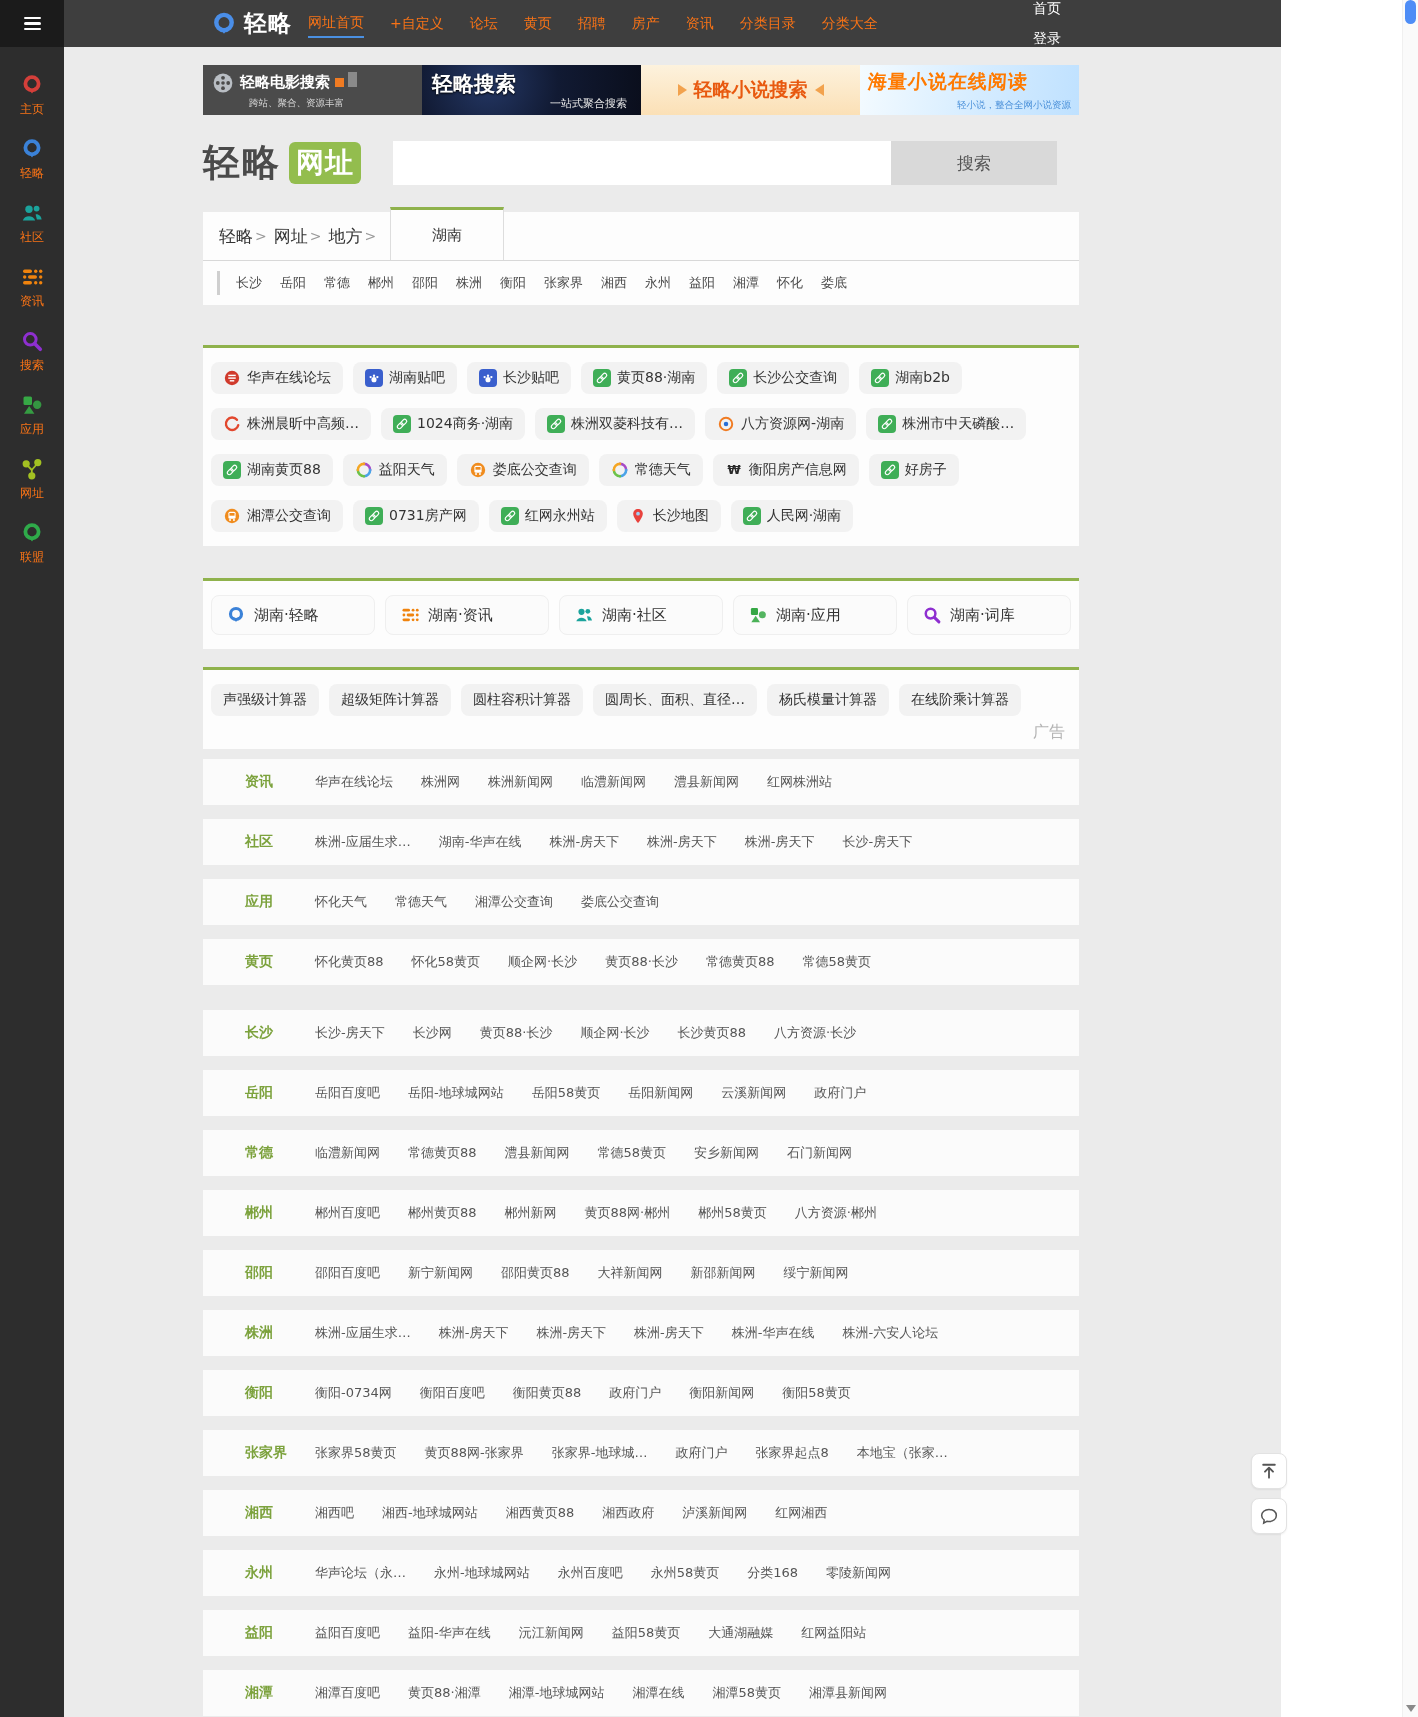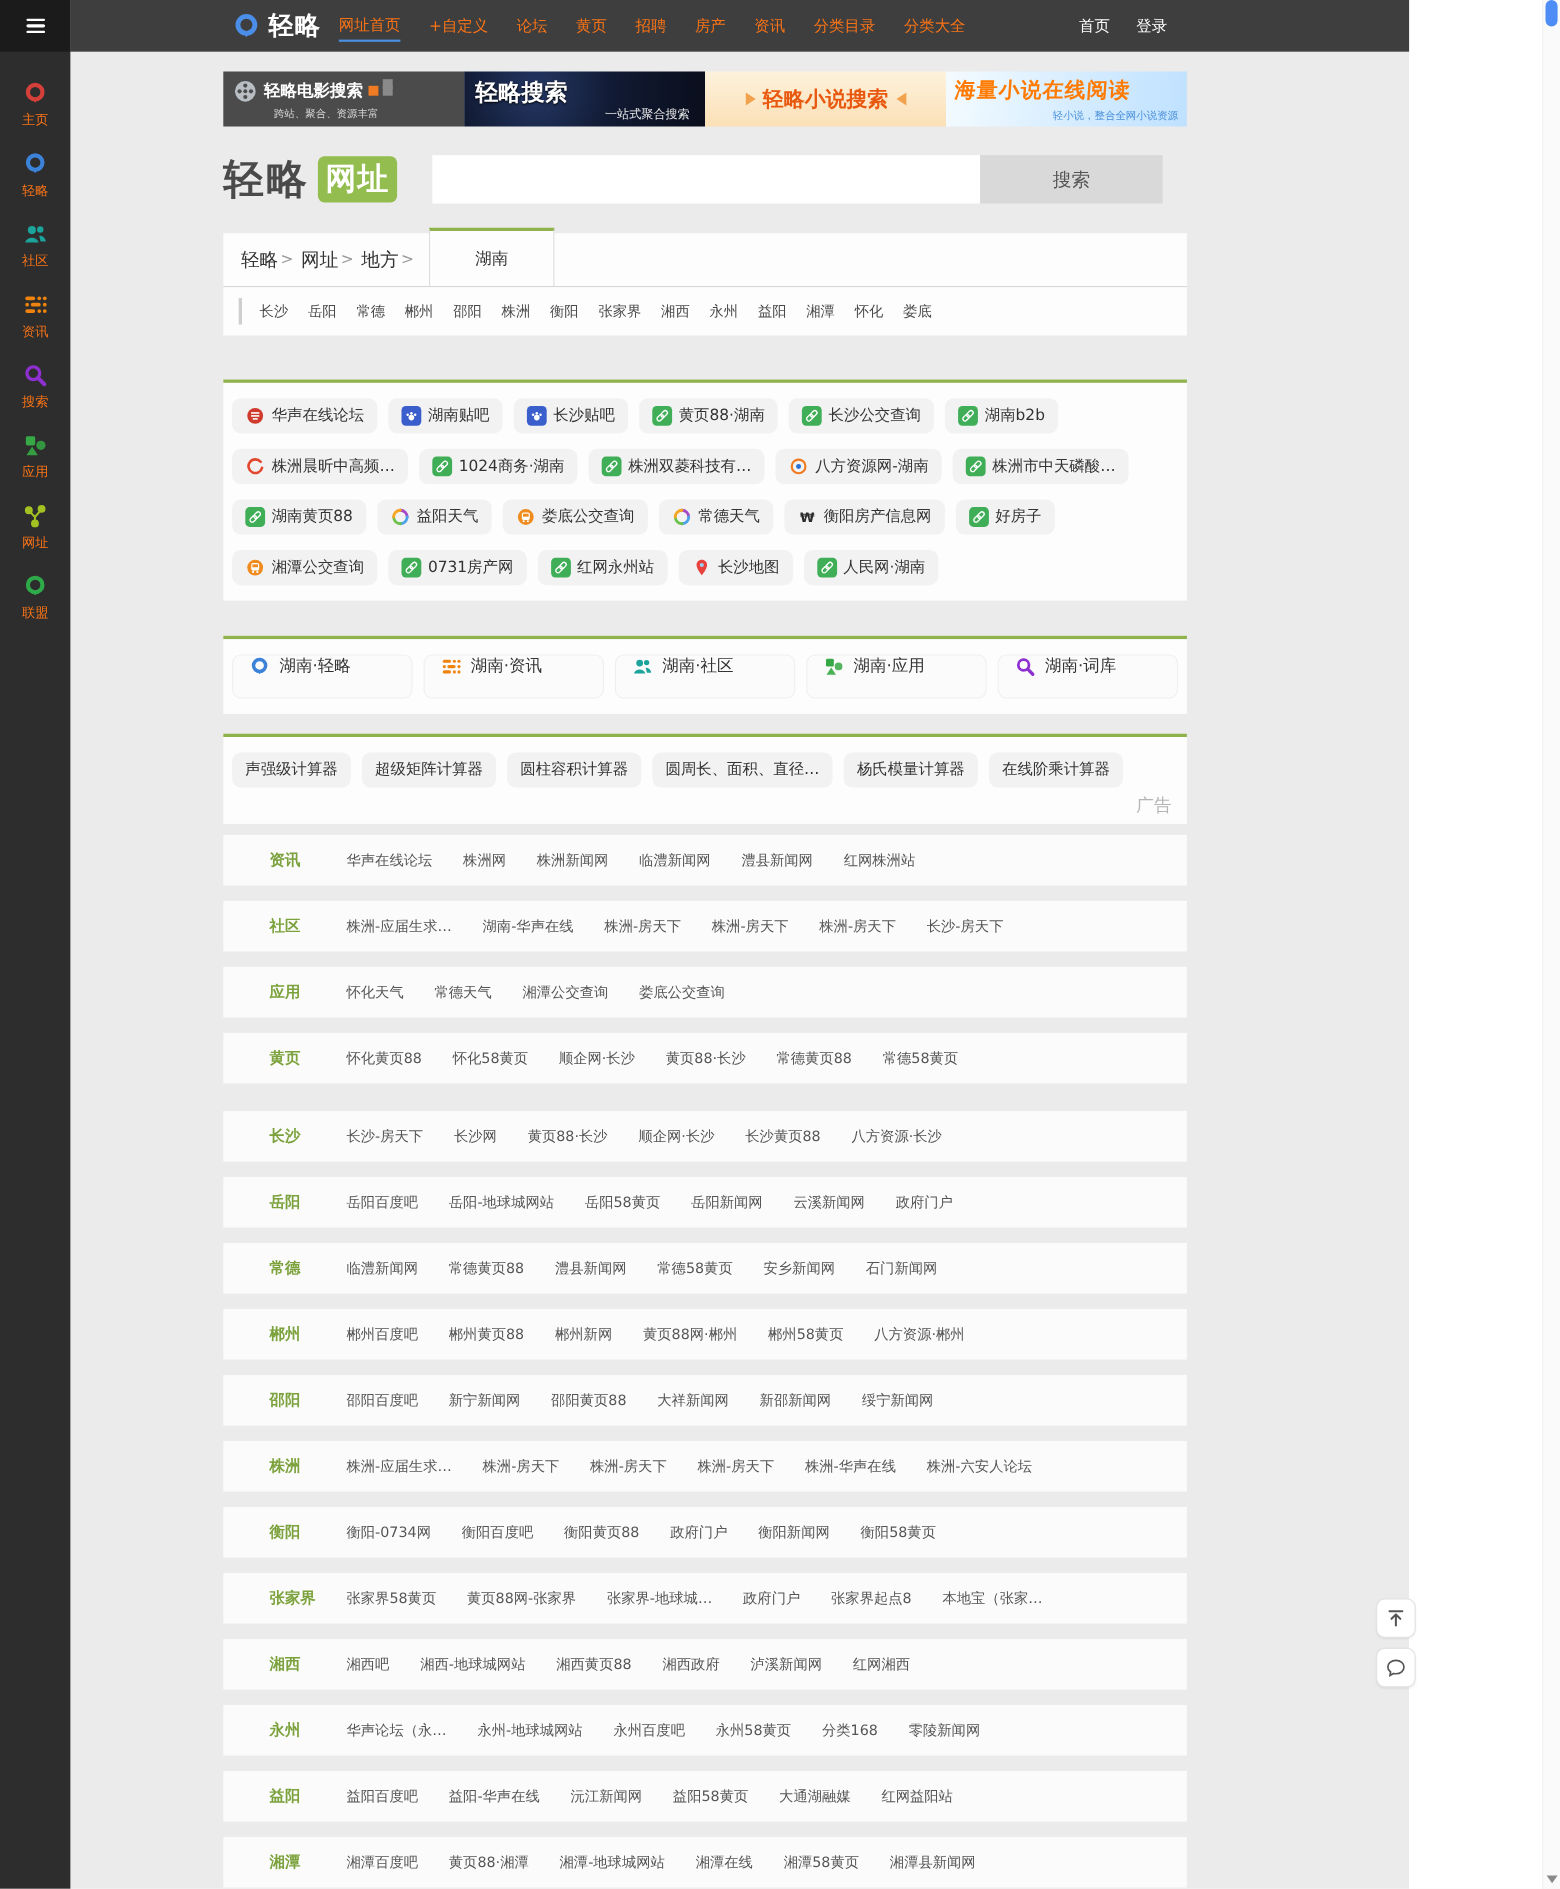--- a/index.html
+++ b/index.html
@@ -16,21 +16,21 @@
   .side-item .icn{width:24px;height:24px;}
   .side-label{font-size:12px;color:#f97316;}
   
   .topbar{position:absolute;left:64px;top:0;width:1217px;height:47px;background:#3e3e3e;display:flex;align-items:center;z-index:5;}
   .brand{display:flex;align-items:center;gap:6px;margin-left:146px;}
   .brand .icn{width:28px;height:28px;}
   .brand-text{color:#fff;font-size:23px;font-weight:bold;letter-spacing:1px;}
   .top-menu{display:flex;align-items:center;gap:26px;margin-left:16px;}
   .menu-item{color:#f97316;font-size:14px;cursor:pointer;padding:4px 0;}
   .menu-item.active{border-bottom:2px solid #4a90e2;}
-  .top-right{margin-left:auto;margin-right:220px;display:flex;gap:24px;}
+  .top-right{margin-left:auto;margin-right:220px;display:flex;gap:12px;flex-direction:column;}
   .top-right span{color:#fff;font-size:14px;cursor:pointer;}
   
   .main{position:absolute;left:64px;top:47px;width:1217px;height:1670px;background:#ebebeb;overflow:hidden;}
   .col{margin-left:139px;width:876px;}
   
   .banners{display:flex;margin-top:18px;}
   .banner{width:219px;height:50px;position:relative;overflow:hidden;flex:none;cursor:pointer;}
   .b1{background:#4b4b4b;color:#fff;display:flex;flex-direction:column;justify-content:center;padding-left:8px;box-sizing:border-box;}
   .b1-row{display:flex;align-items:center;gap:5px;}
   .b1 .icn{width:24px;height:24px;}
@@ -66,21 +66,21 @@
   
   .panel{background:#fdfdfd;border-top:3px solid #8fb24c;padding:14px 8px;}
   .quick-panel{margin-top:40px;}
   .pills{display:flex;flex-wrap:wrap;gap:14px 10px;}
   .pill{height:32px;background:#f2f2f2;border-radius:8px;display:inline-flex;align-items:center;padding:0 12px;gap:6px;font-size:14px;color:#333;cursor:pointer;white-space:nowrap;}
   .icn{display:inline-flex;width:18px;height:18px;flex:none;}
   .icn svg{width:100%;height:100%;}
   .icn.badge{border-radius:4px;padding:2px;box-sizing:border-box;}
   .hub-panel{margin-top:32px;}
   .hub-row{display:flex;gap:10px;}
-  .hub-pill{width:165px;height:40px;background:#fbfbfb;border:1px solid #efefef;border-radius:8px;display:flex;padding-left:14px;gap:8px;font-size:15px;color:#333;cursor:pointer;box-sizing:border-box;}
+  .hub-pill{width:165px;height:40px;background:#fbfbfb;border:1px solid #efefef;border-radius:8px;display:flex;align-items:center;padding-left:14px;gap:8px;font-size:15px;color:#333;cursor:pointer;box-sizing:border-box;}
   .hub-pill .icn{width:20px;height:20px;}
   .ad-panel{margin-top:18px;padding-bottom:6px;}
   .ad-label{text-align:right;color:#b5b5b5;font-size:16px;margin-top:6px;padding-right:6px;}
   
   .table{margin-top:25px;}
   .table.first{margin-top:10px;}
   .trow{background:#fbfbfb;height:46px;margin-bottom:14px;display:flex;align-items:center;}
   .tlabel{width:70px;margin-left:42px;color:#7ca23d;font-weight:bold;font-size:14px;flex:none;}
   .tlink{font-size:13px;color:#555;margin-right:28px;cursor:pointer;white-space:nowrap;}
   

